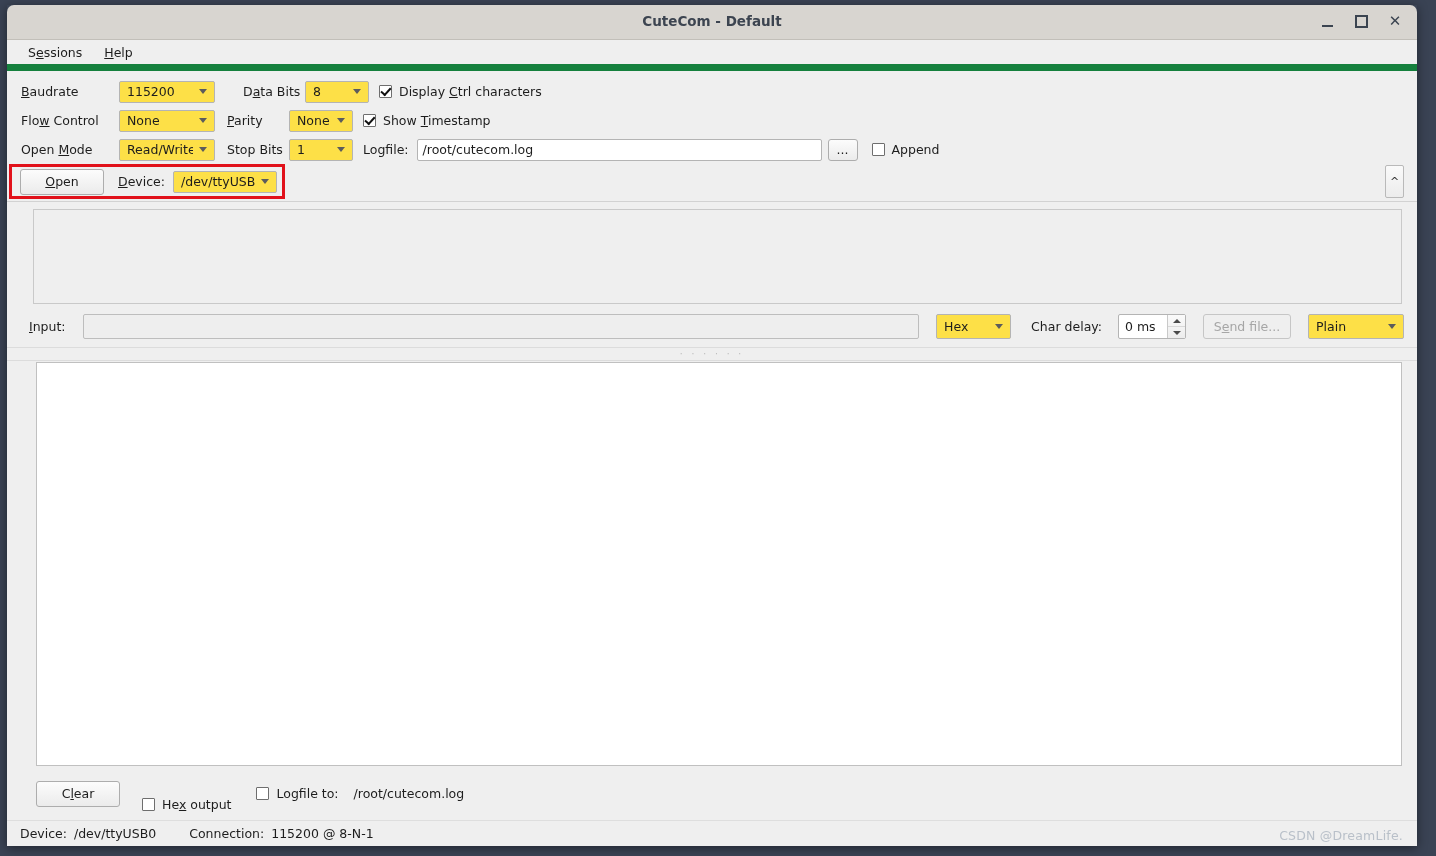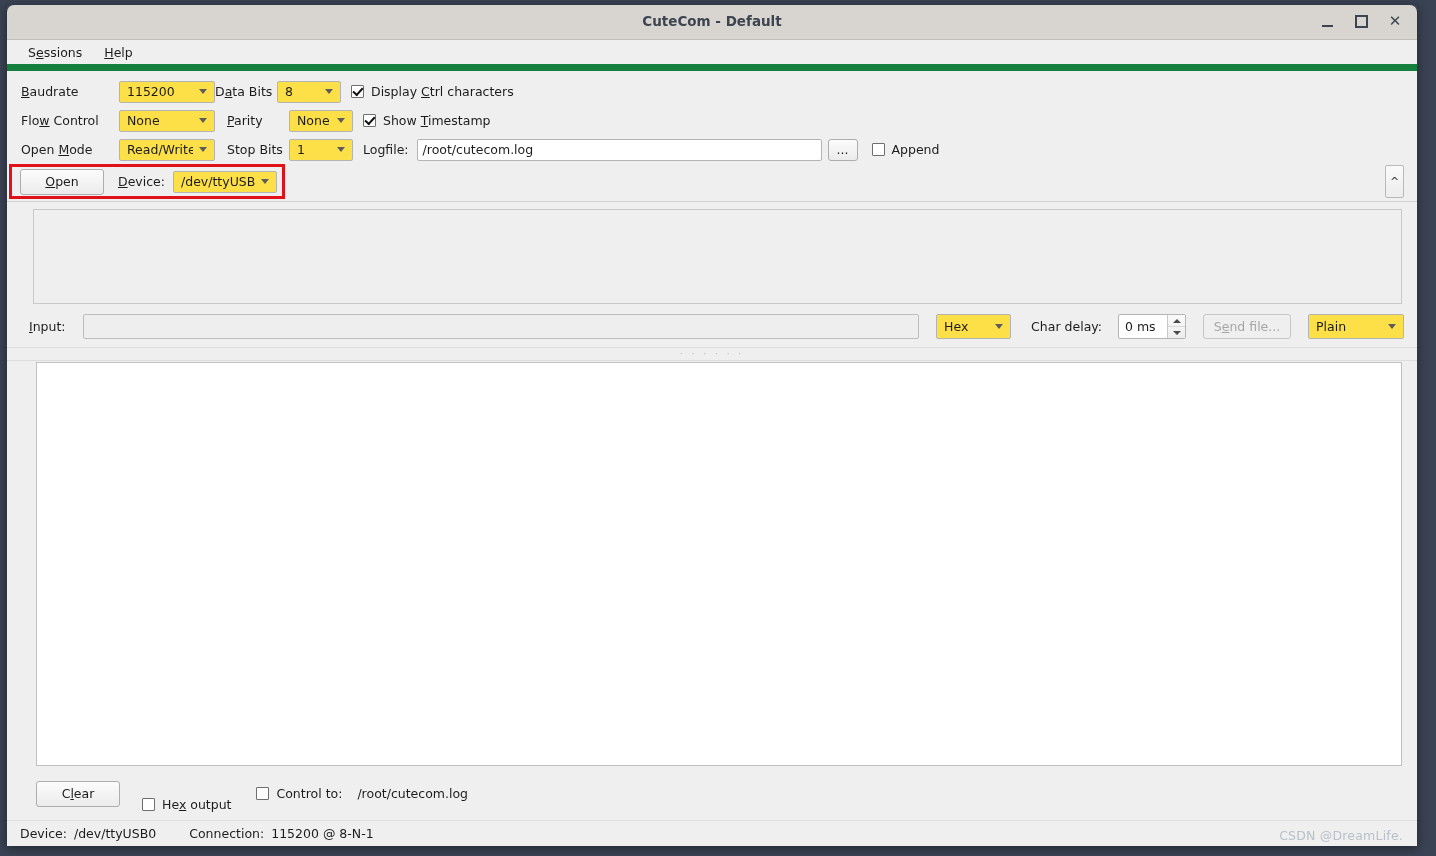--- a/index.html
+++ b/index.html
@@ -461,21 +461,21 @@
   <div class="body">
 
     <div class="settings">
 
       <div class="srow">
         <div class="lbl lbl-baud"><span class="ul">B</span>audrate</div>
         <div class="combo combo-baud">
           <span class="cval">115200</span>
           <span class="caret"></span>
         </div>
-        <div class="lbl lbl-mid" style="margin-left:0;width:62px;">D<span class="ul">a</span>ta Bits</div>
+        <div class="lbl lbl-mid" style="margin-left:28px;width:62px;">D<span class="ul">a</span>ta Bits</div>
         <div class="combo combo-sm">
           <span class="cval">8</span>
           <span class="caret"></span>
         </div>
         <div class="chk-wrap" style="margin-left:10px;">
           <span class="chkbox checked"></span>
           <span class="chk-label">Display <span class="ul">C</span>trl characters</span>
         </div>
       </div>
 
@@ -578,21 +578,21 @@
     <div class="bottomrow">
       <div class="btn btn-clear">
         <span>C<span class="ul">l</span>ear</span>
       </div>
       <div class="chk-wrap bot-chk1">
         <span class="chkbox"></span>
         <span class="chk-label">He<span class="ul">x</span> output</span>
       </div>
       <div class="chk-wrap bot-chk2">
         <span class="chkbox"></span>
-        <span class="chk-label">Control to:</span>
+        <span class="chk-label">Logfile to:</span>
       </div>
       <div class="logpath">/root/cutecom.log</div>
     </div>
 
     <div class="statusbar">
       <span class="st-key">Device:</span>
       <span class="st-val">/dev/ttyUSB0</span>
       <span class="st-key">Connection:</span>
       <span class="st-val">115200 @ 8-N-1</span>
       <span class="watermark">CSDN @DreamLife.</span>

